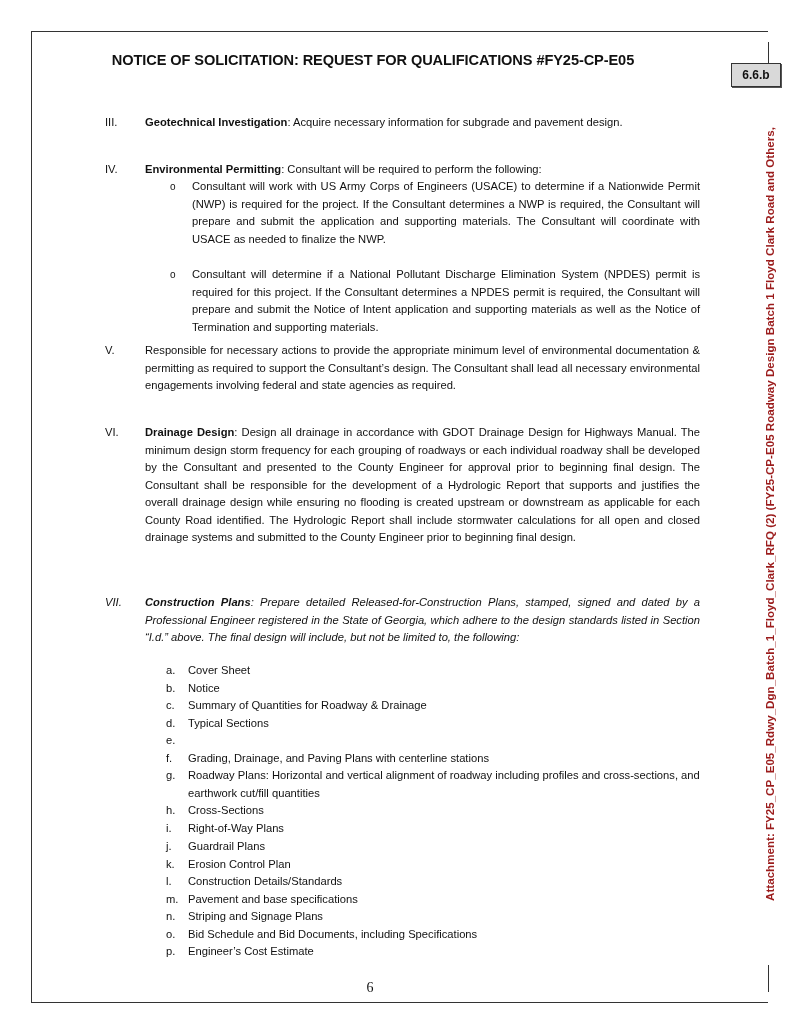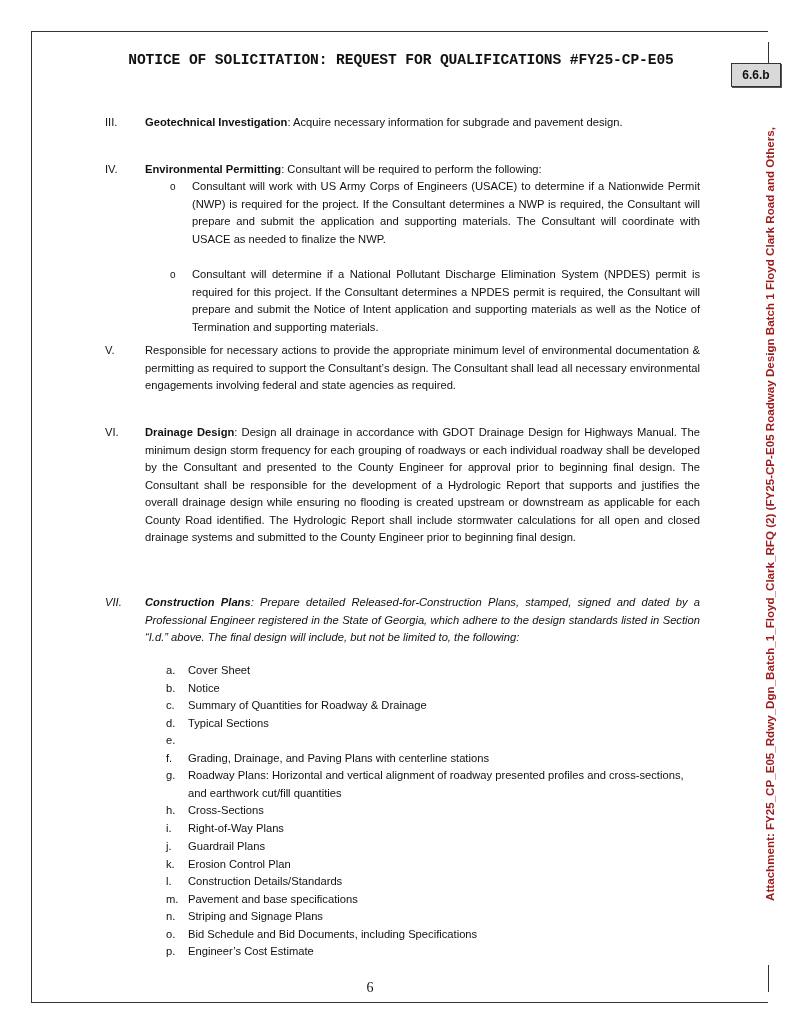--- a/index.html
+++ b/index.html
@@ -5,21 +5,21 @@
   html, body { margin: 0; padding: 0; background: #ffffff; }
   body { width: 800px; height: 1035px; position: relative; overflow: hidden; font-family: "Liberation Sans", sans-serif; color: #111; }
   .page-frame { position: absolute; left: 31px; top: 31px; width: 737px; height: 972px; border-left: 1px solid #333; border-top: 1px solid #333; border-bottom: 1px solid #333; box-sizing: border-box; }
   .tag-box { position: absolute; background: #d9d9d9; border: 1px solid #333; box-shadow: 1px 1px 0 #555; font-family: "Liberation Sans", sans-serif; font-weight: bold; font-size: 12px; text-align: center; box-sizing: border-box; margin-top: 45px; }
   .tag-top { left: 731px; top: 18px; width: 50px; height: 24px; line-height: 22px; }
   .tag-bottom { left: 663px; top: 992px; width: 136px; height: 24px; line-height: 22px; }
   .vline { position: absolute; left: 768px; width: 1px; background: #333; }
   .vline-top { top: 42px; height: 22px; }
   .vline-bottom { top: 965px; height: 27px; }
   .side-text { position: absolute; left: 770px; top: 514px; width: 900px; height: 14px; transform: translate(-50%, -50%) rotate(-90deg); color: #9b1c1c; font-family: "Liberation Sans", sans-serif; font-weight: bold; font-size: 11.6px; white-space: nowrap; text-align: center; line-height: 14px; }
-  .title { position: absolute; left: 76px; top: 52px; width: 650px; text-align: center; font-family: Liberation Mono, monospace; font-weight: bold; font-size: 14.6px; line-height: 17px; letter-spacing: -0.1px; }
+  .title { position: absolute; left: 48px; top: 52px; width: 650px; text-align: center; font-family: Liberation Sans, sans-serif; font-weight: bold; font-size: 14.6px; line-height: 17px; letter-spacing: -0.1px; }
   .content { position: absolute; left: 0; top: 0; width: 800px; font-family: "Liberation Sans", sans-serif; font-size: 11.2px; line-height: 17.5px; }
   .item { position: absolute; left: 145px; width: 555px; text-align: justify; }
   .num { position: absolute; left: -40px; top: 0; width: 30px; }
   .item b { font-weight: bold; }
   .bullet { position: absolute; left: 192px; width: 508px; text-align: justify; }
   .bullet .bmark { position: absolute; left: -22px; top: 0; font-size: 10px; }
   .sub { position: absolute; left: 188px; width: 512px; }
   .sub .sl { position: absolute; left: -22px; top: 0; }
   .pagenum { position: absolute; left: 340px; top: 980px; width: 60px; text-align: center; font-family: "Liberation Serif", serif; font-size: 14px; }
 </style>
@@ -74,21 +74,21 @@
     <span class="num">VII.</span>
     <b>Construction Plans</b><span>: Prepare detailed Released-for-Construction Plans, stamped, signed and dated by a Professional Engineer registered in the State of Georgia, which adhere to the design standards listed in Section “I.d.” above. The final design will include, but not be limited to, the following:</span>
   </div>
 
   <div class="sub" style="top:662px;"><span class="sl">a.</span><span>Cover Sheet</span></div>
   <div class="sub" style="top:680px;"><span class="sl">b.</span><span>Notice</span></div>
   <div class="sub" style="top:697px;"><span class="sl">c.</span><span>Summary of Quantities for Roadway &amp; Drainage</span></div>
   <div class="sub" style="top:715px;"><span class="sl">d.</span><span>Typical Sections</span></div>
   <div class="sub" style="top:732px;"><span class="sl">e.</span></div>
   <div class="sub" style="top:750px;"><span class="sl">f.</span><span>Grading, Drainage, and Paving Plans with centerline stations</span></div>
-  <div class="sub" style="top:767px;"><span class="sl">g.</span><span>Roadway Plans: Horizontal and vertical alignment of roadway presented profiles and cross-sections, and earthwork cut/fill quantities</span></div>
+  <div class="sub" style="top:767px;"><span class="sl">g.</span><span>Roadway Plans: Horizontal and vertical alignment of roadway including profiles and cross-sections, and earthwork cut/fill quantities</span></div>
   <div class="sub" style="top:802px;"><span class="sl">h.</span><span>Cross-Sections</span></div>
   <div class="sub" style="top:820px;"><span class="sl">i.</span><span>Right-of-Way Plans</span></div>
   <div class="sub" style="top:838px;"><span class="sl">j.</span><span>Guardrail Plans</span></div>
   <div class="sub" style="top:856px;"><span class="sl">k.</span><span>Erosion Control Plan</span></div>
   <div class="sub" style="top:873px;"><span class="sl">l.</span><span>Construction Details/Standards</span></div>
   <div class="sub" style="top:891px;"><span class="sl">m.</span><span>Pavement and base specifications</span></div>
   <div class="sub" style="top:908px;"><span class="sl">n.</span><span>Striping and Signage Plans</span></div>
   <div class="sub" style="top:926px;"><span class="sl">o.</span><span>Bid Schedule and Bid Documents, including Specifications</span></div>
   <div class="sub" style="top:943px;"><span class="sl">p.</span><span>Engineer’s Cost Estimate</span></div>
 </div>

